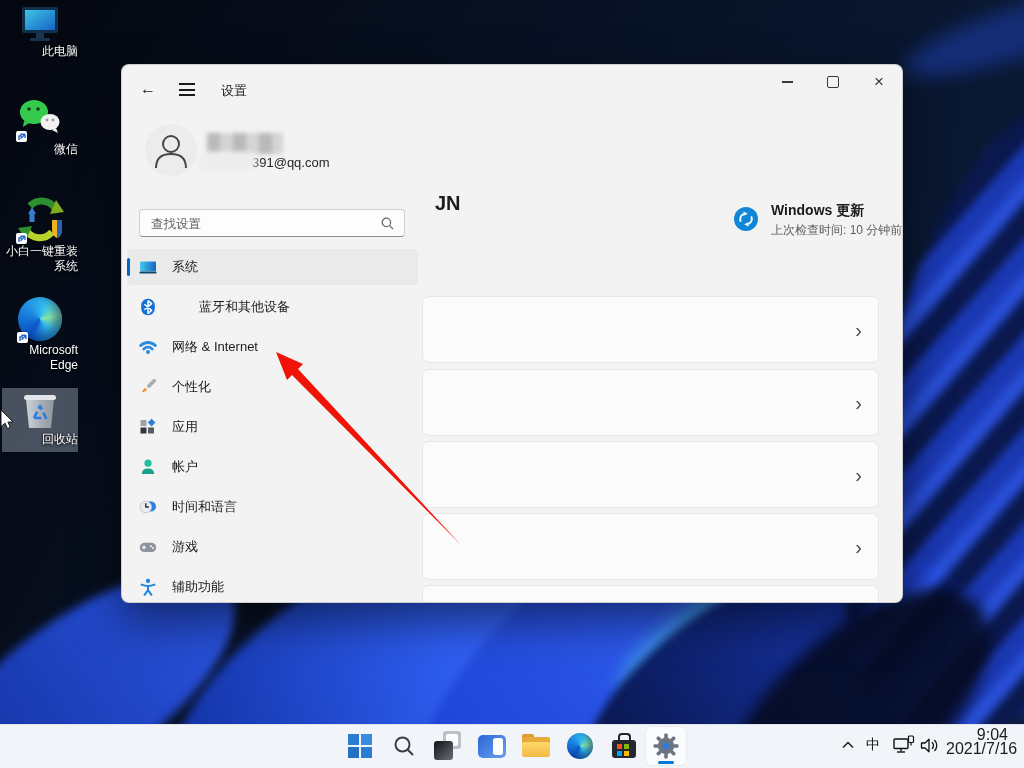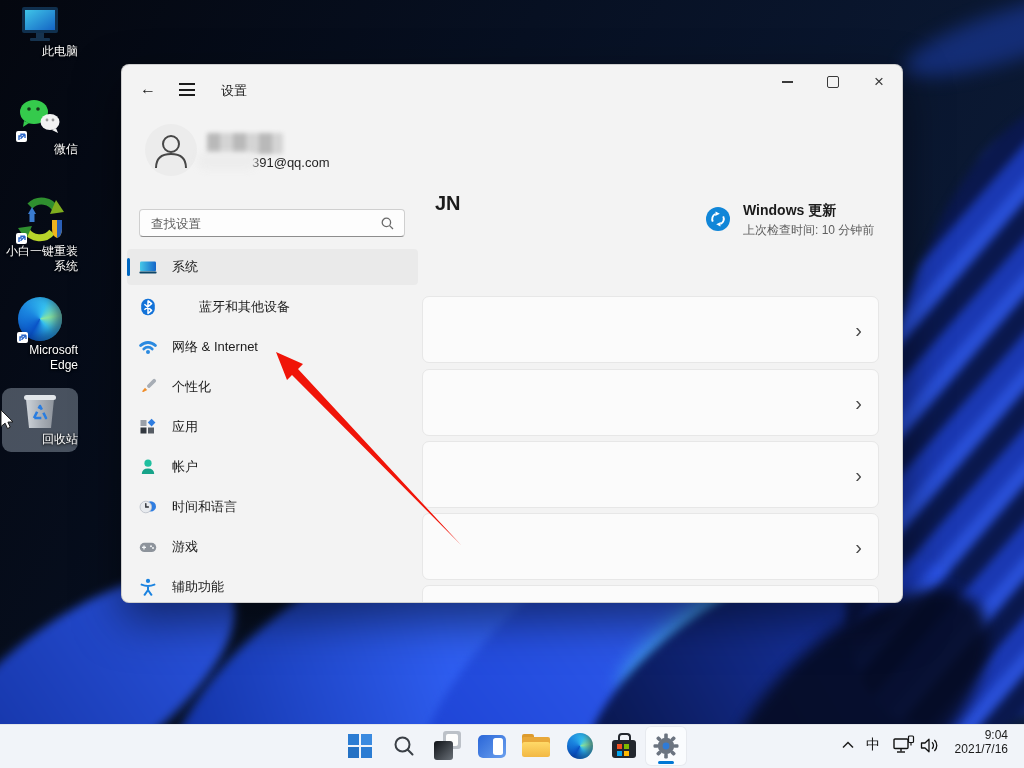--- a/index.html
+++ b/index.html
@@ -115,21 +115,21 @@
       <span class="shortcut">
         <svg width="8" height="8" viewBox="0 0 8 8">
             <path d="M1 7 L1 3 L3 3 L3 1.2 L7 1.2 M7 1.2 L7 5 M7 1.2 L2.5 5.7" stroke="#2a66c8" stroke-width="1.4" fill="none"></path>
           </svg>
       </span>
     </div>
     <span class="dlabel">Microsoft</span>
     <span class="dlabel">Edge</span>
   </div>
 
-  <div class="dcell" style="top:388px;height:64px;background:rgba(215,230,245,.32);border-radius:9px;">
+  <div class="dcell" style="top:388px;height:64px;background:rgba(215,230,245,.32);border-radius:0;">
     <svg width="40" height="42" viewBox="0 0 40 42" style="display:block;margin:2px auto 0;">
       <defs>
           <linearGradient id="bin" x1="0" y1="0" x2="1" y2="0">
         <stop offset="0" stop-color="#cfd4da"></stop>
             <stop offset="0.5" stop-color="#aab0b8"></stop>
             <stop offset="1" stop-color="#8f959d"></stop>
           </linearGradient>
         </defs>
       <path d="M6 9 L34 9 L31 38 L9 38 Z" fill="url(#bin)"></path>
       <rect x="4" y="5" width="32" height="5" rx="2.5" fill="#e2e6ea"></rect>
@@ -263,21 +263,21 @@
     <div class="sideitem" style="top:504px;">
       <svg class="sideicon" viewBox="0 0 18 18">
         <circle cx="9" cy="2.9" r="2.1" fill="#1b83e0"></circle>
         <path d="M2.6 6.6 Q9 9.2 15.4 6.6 M9 8.4 L9 12 M9 12 L5.6 16.8 M9 12 L12.4 16.8" stroke="#1b83e0" stroke-width="2" fill="none" stroke-linecap="round"></path>
       </svg>
       <span class="sidelabel">辅助功能</span>
     </div>
 
     <span class="abs" style="left:313px;top:127px;font-size:20px;font-weight:bold;color:#1b1b1b;">JN</span>
 
-    <div class="abs" style="left:584px;top:135px;width:190px;height:48px;text-align:center;">
+    <div class="abs" style="left:612px;top:135px;width:190px;height:48px;text-align:center;">
       <svg width="24" height="24" viewBox="0 0 24 24" style="position:absolute;left:0;top:7px;">
         <circle cx="12" cy="12" r="12" fill="#1086d8"></circle>
         <path d="M6.8 14.6 A5.6 5.6 0 0 1 9.4 7" stroke="#fff" stroke-width="1.9" fill="none"></path>
         <path d="M17.2 9.4 A5.6 5.6 0 0 1 14.6 17" stroke="#fff" stroke-width="1.9" fill="none"></path>
         <polygon points="9.6,4.4 13.8,6.8 9.2,9.0" fill="#fff"></polygon>
         <polygon points="14.4,19.6 10.2,17.2 14.8,15.0" fill="#fff"></polygon>
       </svg>
       <span class="abs" style="left:37px;top:2px;font-size:14px;font-weight:bold;color:#1b1b1b;white-space:nowrap;">Windows 更新</span>
       <span class="abs" style="left:37px;top:22px;font-size:12px;color:#5e5e5e;white-space:nowrap;">上次检查时间: 10 分钟前</span>
     </div>
@@ -395,19 +395,19 @@
         <line x1="18" y1="7.5" x2="18" y2="10.5" stroke="#111" stroke-width="1.2"></line>
       </svg>
     </div>
     <div class="trayicon" style="left:916px;top:7px;width:28px;height:26px;">
       <svg width="20" height="17" viewBox="0 0 20 17">
         <path d="M1.5 6 L5 6 L9 2.2 L9 14.8 L5 11 L1.5 11 Z" stroke="#111" stroke-width="1.3" fill="none" stroke-linejoin="round"></path>
         <path d="M12 5.2 A4.4 4.4 0 0 1 12 11.8" stroke="#111" stroke-width="1.3" fill="none"></path>
         <path d="M14.4 3 A7.6 7.6 0 0 1 14.4 14" stroke="#111" stroke-width="1.3" fill="none"></path>
       </svg>
     </div>
-    <div class="abs" style="left:946px;top:3px;width:62px;height:38px;text-align:right;font-size:12px;color:#1b1b1b;line-height:14px;">
+    <div class="abs" style="left:946px;top:3px;width:62px;height:38px;text-align:right;font-size:16px;color:#1b1b1b;line-height:14px;">
       <span style="display:block;">9:04</span>
       <span style="display:block;">2021/7/16</span>
     </div>
   </div>
 
 </div>
 
 </body></html>

